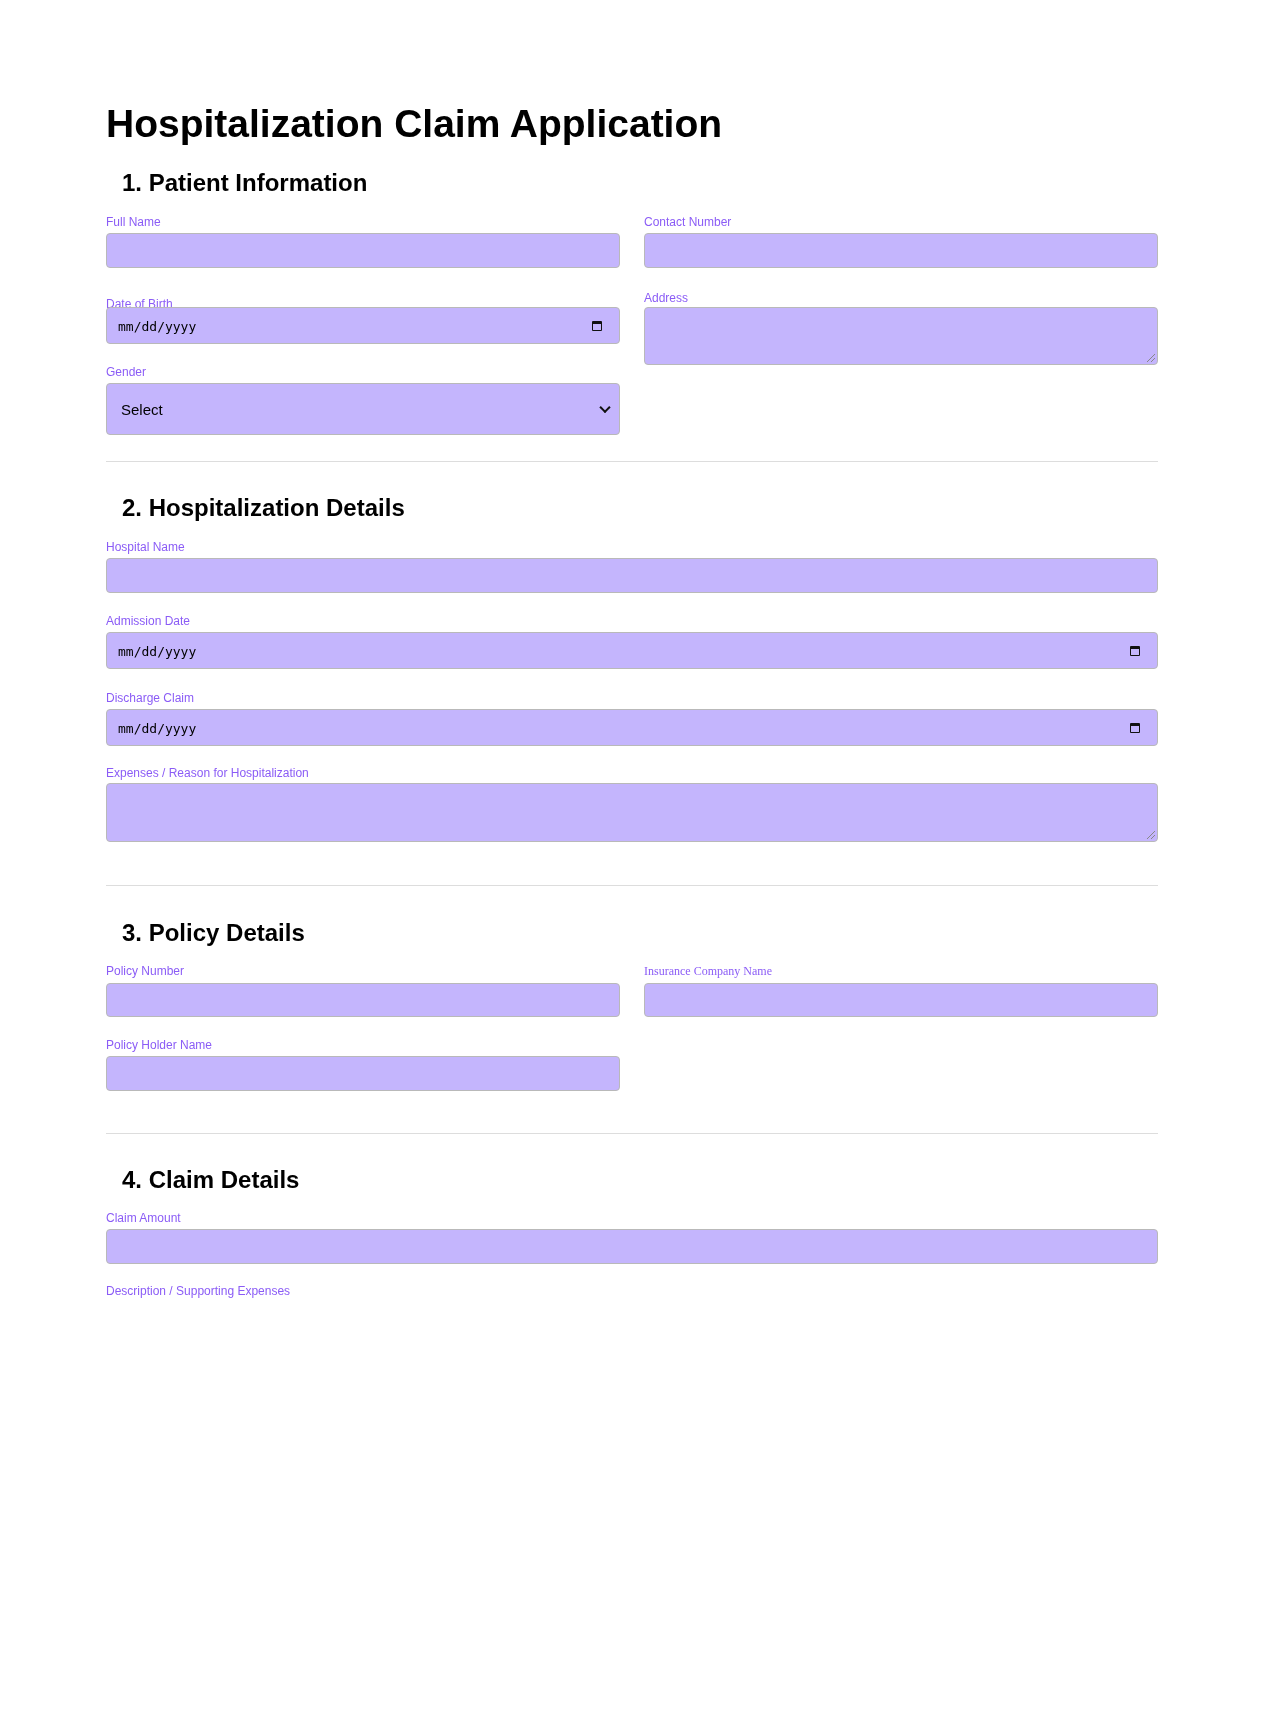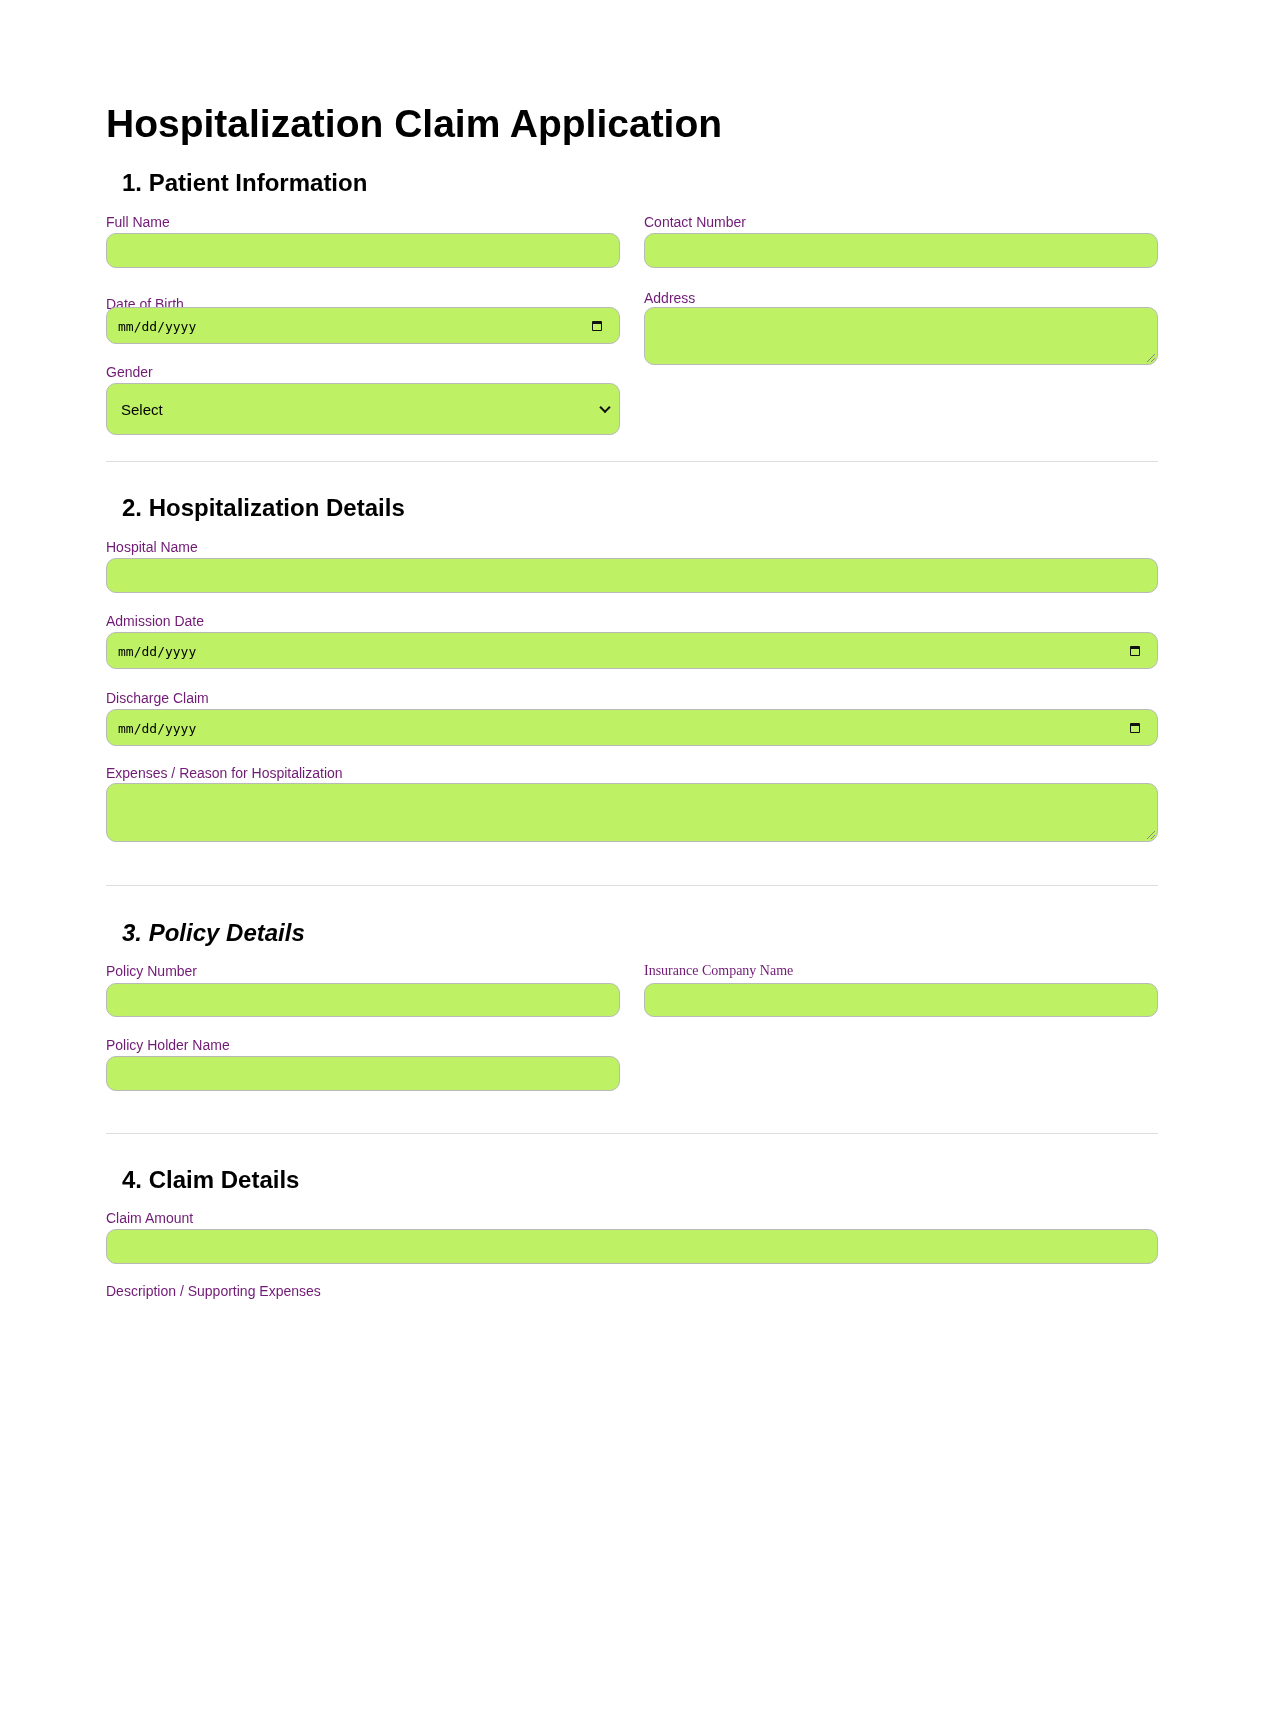--- a/index.html
+++ b/index.html
@@ -27,30 +27,30 @@
   }
   .h2 {
     left: 122px;
     font-size: 24px;
     line-height: 28px;
     font-weight: bold;
     margin: 0;
     white-space: nowrap;
   }
   .label {
-    font-size: 14px;
+    font-size: 12px;
     line-height: 16px;
-    color: #701a75;
+    color: #8b5cf6;
     white-space: nowrap;
   }
   .field {
     box-sizing: border-box;
     border: 1px solid #b9b9b9;
-    border-radius: 10px;
-    background: #bef264;
+    border-radius: 4px;
+    background: #c4b5fd;
   }
   .col-l { left: 106px; width: 514px; }
   .col-r { left: 644px; width: 514px; }
   .full { left: 106px; width: 1052px; }
   .date-text {
     position: absolute;
     left: 11px;
     top: 50%;
     transform: translateY(-50%);
     font-family: "DejaVu Sans Mono", "Liberation Mono", monospace;
@@ -153,21 +153,21 @@
   <span class="cal-icon"></span>
 </div>
 
 <div class="abs label" style="left:106px; top:765px;">Expenses / Reason for Hospitalization</div>
 <div class="abs field full" style="top:783px; height:59px;">
   <span class="resize"></span>
 </div>
 
 <div class="abs divider" style="top:885px;"></div>
 
-<h2 class="abs h2" style="top:919px;font-style:italic;">3. Policy Details</h2>
+<h2 class="abs h2" style="top:919px;">3. Policy Details</h2>
 
 <div class="abs label" style="left:106px; top:963px;">Policy Number</div>
 <div class="abs field col-l" style="top:983px; height:34px;"></div>
 
 <div class="abs label" style="left:644px; top:963px;font-family:Liberation Serif, serif;">Insurance Company Name</div>
 <div class="abs field col-r" style="top:983px; height:34px;"></div>
 
 <div class="abs label" style="left:106px; top:1037px;">Policy Holder Name</div>
 <div class="abs field col-l" style="top:1056px; height:35px;"></div>
 

